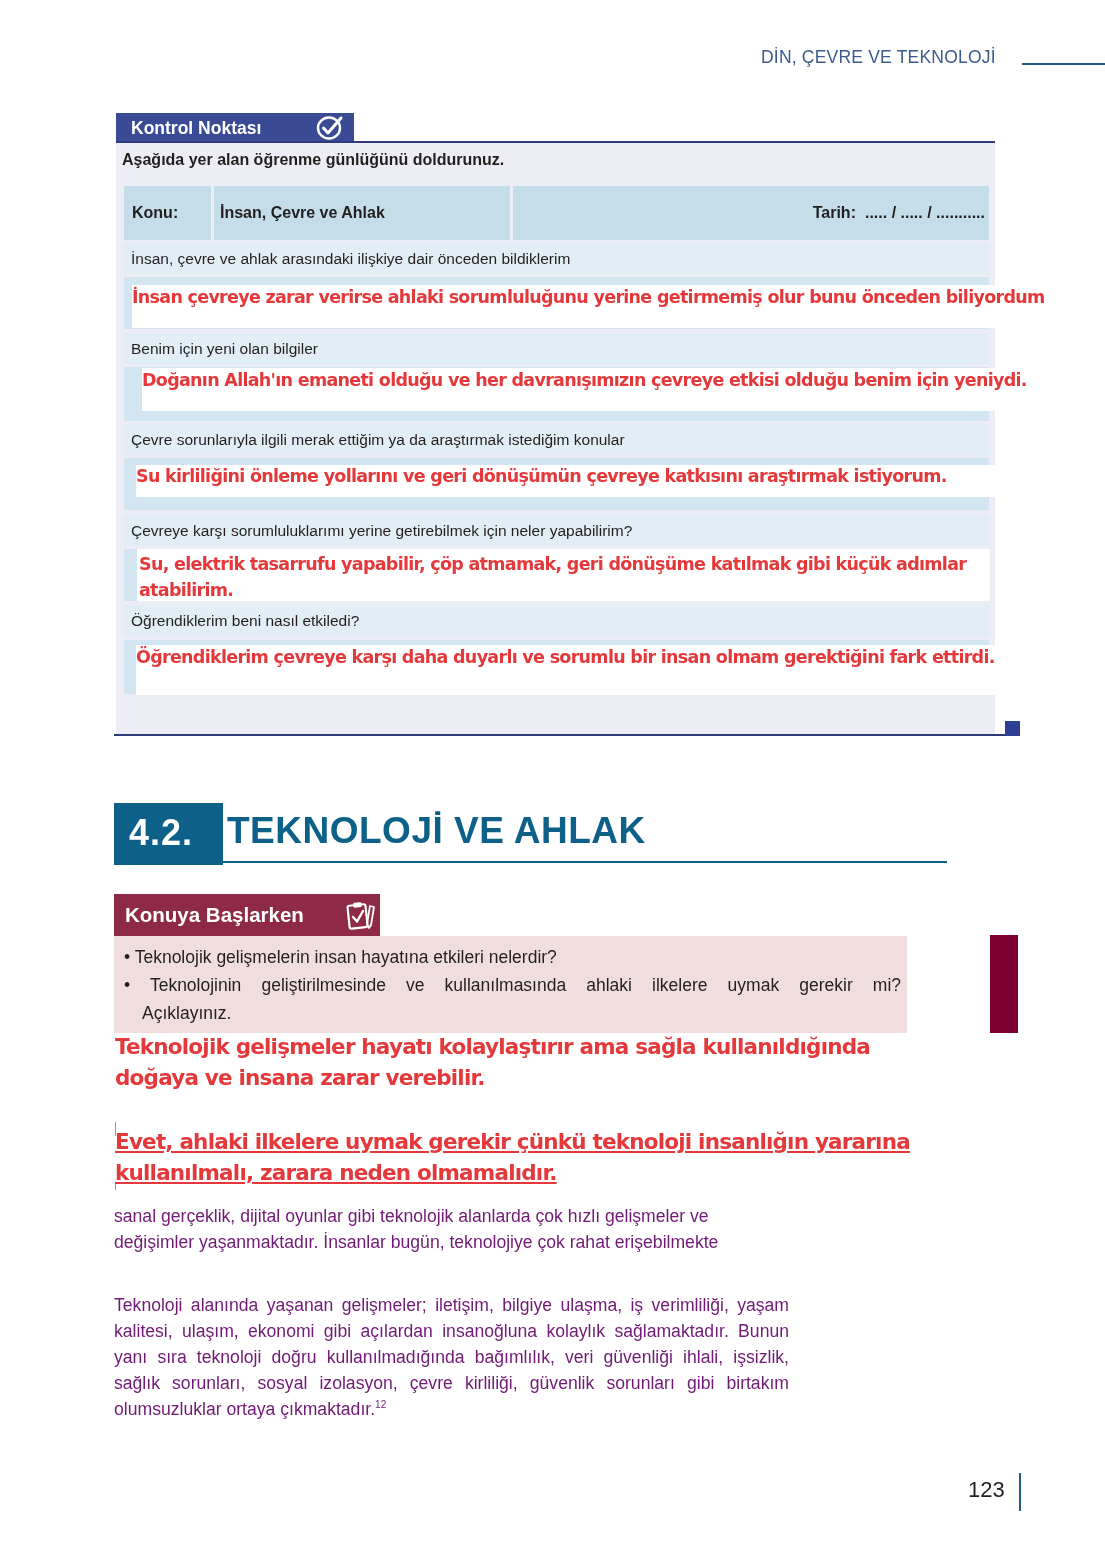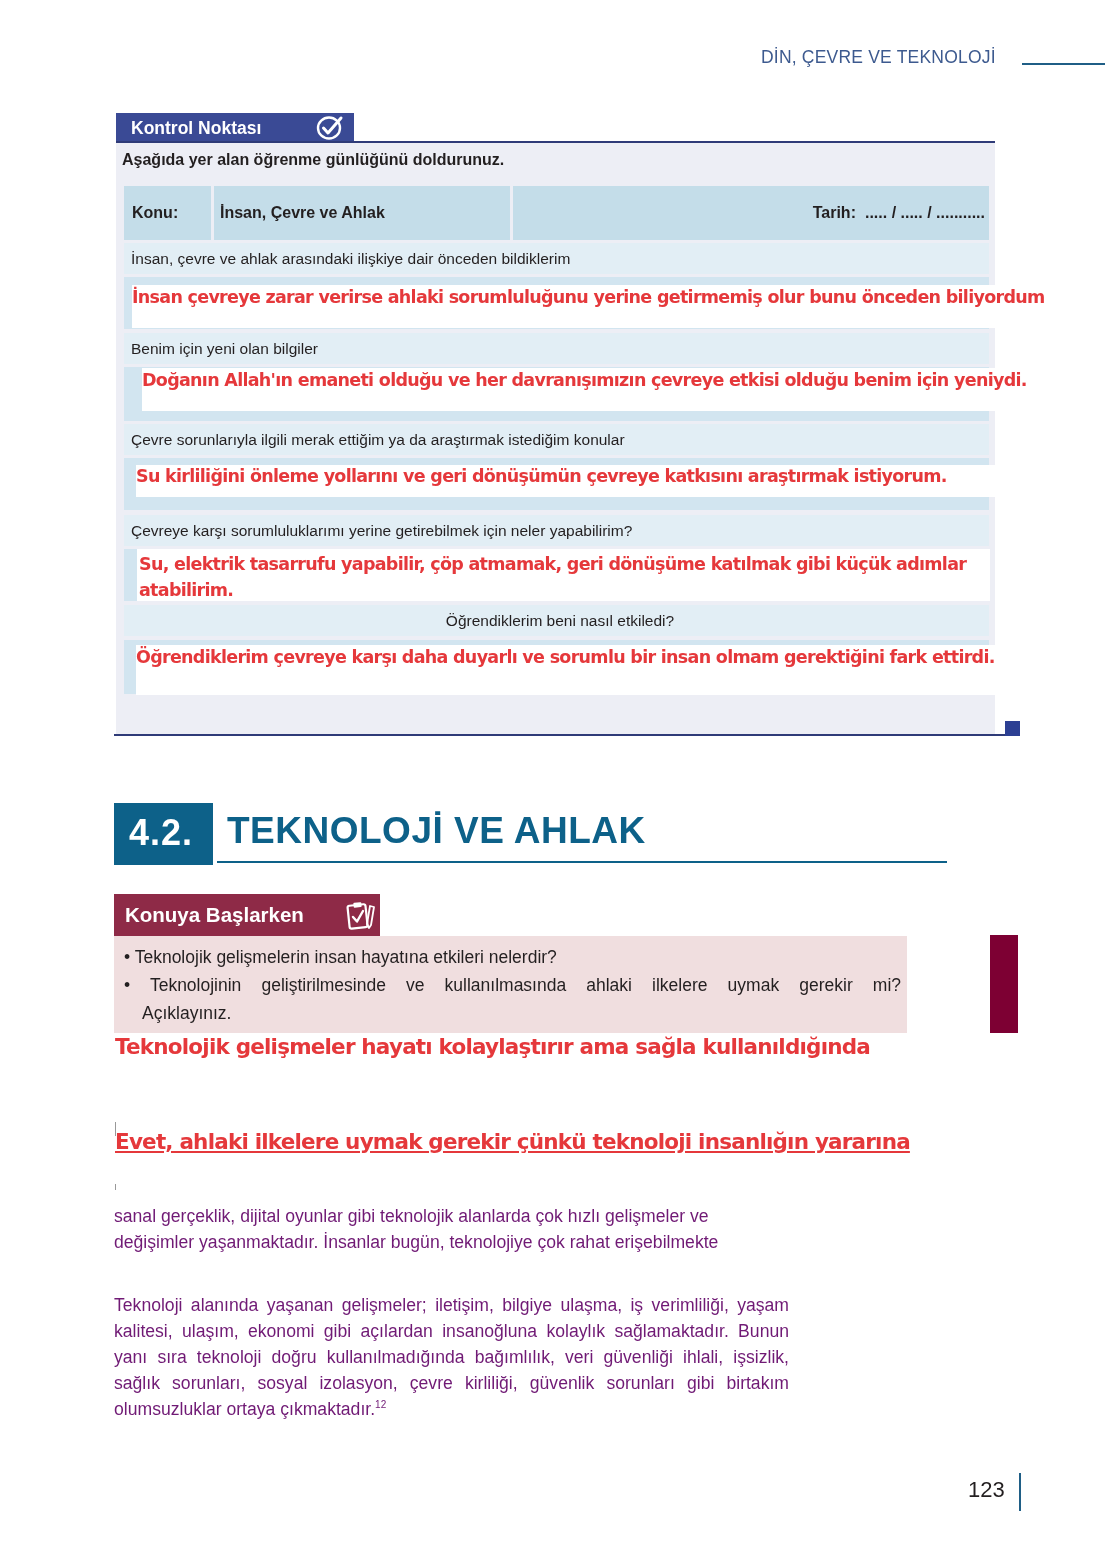--- a/index.html
+++ b/index.html
@@ -60,21 +60,21 @@
   .a-fill { position: absolute; background: #ffffff; }
   .answer {
     position: absolute; color: #e5383b; font-weight: bold;
     font-family: "DejaVu Sans", "Liberation Sans", sans-serif;
     font-size: 17.5px; letter-spacing: -0.7px; white-space: nowrap;
   }
   .answer.wrap { white-space: normal; line-height: 26px; }
 
   
   .sec-num {
-    position: absolute; left: 114px; top: 803px; width: 99px; height: 62px; background: #0d6189;
+    position: absolute; left: 114px; top: 803px; width: 109px; height: 62px; background: #0d6189;
     color: #fff; font-weight: bold; font-size: 36px; box-sizing: border-box; padding: 9px 0 0 15px;
     letter-spacing: 1px;
   }
   .sec-title {
     position: absolute; left: 227px; top: 810px; color: #0d6189; font-weight: bold; font-size: 37px;
     letter-spacing: 0.5px; white-space: nowrap;
   }
   .sec-line { position: absolute; left: 217px; top: 861px; width: 730px; height: 2px; background: #0d6189; }
 
   
@@ -157,21 +157,21 @@
 <div class="a-fill" style="left:136px;top:465px;width:864px;height:32px;"></div>
 <div class="answer" style="left:136px;top:466px;">Su kirliliğini önleme yollarını ve geri dönüşümün çevreye katkısını araştırmak istiyorum.</div>
 
 <div class="q-row" style="top:515px;height:31px;">
   <span>Çevreye karşı sorumluluklarımı yerine getirebilmek için neler yapabilirim?</span>
 </div>
 <div class="a-row" style="top:549px;height:52px;"></div>
 <div class="a-fill" style="left:137px;top:549px;width:853px;height:52px;"></div>
 <div class="answer wrap" style="left:139px;top:551px;width:860px;">Su, elektrik tasarrufu yapabilir, çöp atmamak, geri dönüşüme katılmak gibi küçük adımlar atabilirim.</div>
 
-<div class="q-row" style="top:605px;height:31px;justify-content:center;">
+<div class="q-row" style="top:605px;height:31px;">
   <span>Öğrendiklerim beni nasıl etkiledi?</span>
 </div>
 <div class="a-row" style="top:640px;height:54px;"></div>
 <div class="a-fill" style="left:136px;top:645px;width:908px;height:50px;"></div>
 <div class="answer" style="left:136px;top:647px;">Öğrendiklerim çevreye karşı daha duyarlı ve sorumlu bir insan olmam gerektiğini fark ettirdi.</div>
 
 <div class="kn-bottomline"></div>
 <div class="kn-corner"></div>
 
 <div class="sec-num">4.2.</div>
@@ -188,24 +188,26 @@
   <path d="M25 6 L29 7 L26 25 L24 28 L22 24 Z" fill="none" stroke="#fff" stroke-width="1.8" stroke-linejoin="round"></path>
 </svg>
 <div class="kb-panel"></div>
 <div class="kb-q" style="top:947px;">• Teknolojik gelişmelerin insan hayatına etkileri nelerdir?</div>
 <div class="kb-q" style="top:975px;width:777px;text-align:justify;text-align-last:justify;">• Teknolojinin geliştirilmesinde ve kullanılmasında ahlaki ilkelere uymak gerekir mi?</div>
 <div class="kb-q" style="top:1003px;left:142px;">Açıklayınız.</div>
 <div class="side-bar"></div>
 
 <div class="big-answer" style="top:1031px;">
   <div>Teknolojik gelişmeler hayatı kolaylaştırır ama sağla kullanıldığında</div>
+  <div>doğaya ve insana zarar verebilir.</div>
 </div>
 <div class="tick-mark" style="top:1122px;height:14px;"></div>
 <div class="big-answer" style="top:1126px;text-decoration:underline;">
   <div>Evet, ahlaki ilkelere uymak gerekir çünkü teknoloji insanlığın yararına</div>
+  <div>kullanılmalı, zarara neden olmamalıdır.</div>
 </div>
 <div class="tick-mark" style="top:1184px;height:6px;"></div>
 
 <div class="body-text" style="top:1203px;">
   <div>sanal gerçeklik, dijital oyunlar gibi teknolojik alanlarda çok hızlı gelişmeler ve</div>
   <div>değişimler yaşanmaktadır. İnsanlar bugün, teknolojiye çok rahat erişebilmekte</div>
 </div>
 <div class="body-text justify" style="top:1292px;">
   <p><span>Teknoloji alanında yaşanan gelişmeler; iletişim, bilgiye ulaşma, iş verimliliği, yaşam kalitesi, ulaşım, ekonomi gibi açılardan insanoğluna kolaylık sağla­maktadır. Bunun yanı sıra teknoloji doğru kullanılmadığında bağımlılık, veri güvenliği ihlali, işsizlik, sağlık sorunları, sosyal izolasyon, çevre kirliliği, güvenlik sorunları gibi birtakım olumsuzluklar ortaya çıkmaktadır.</span><sup>12</sup></p>
 </div>

